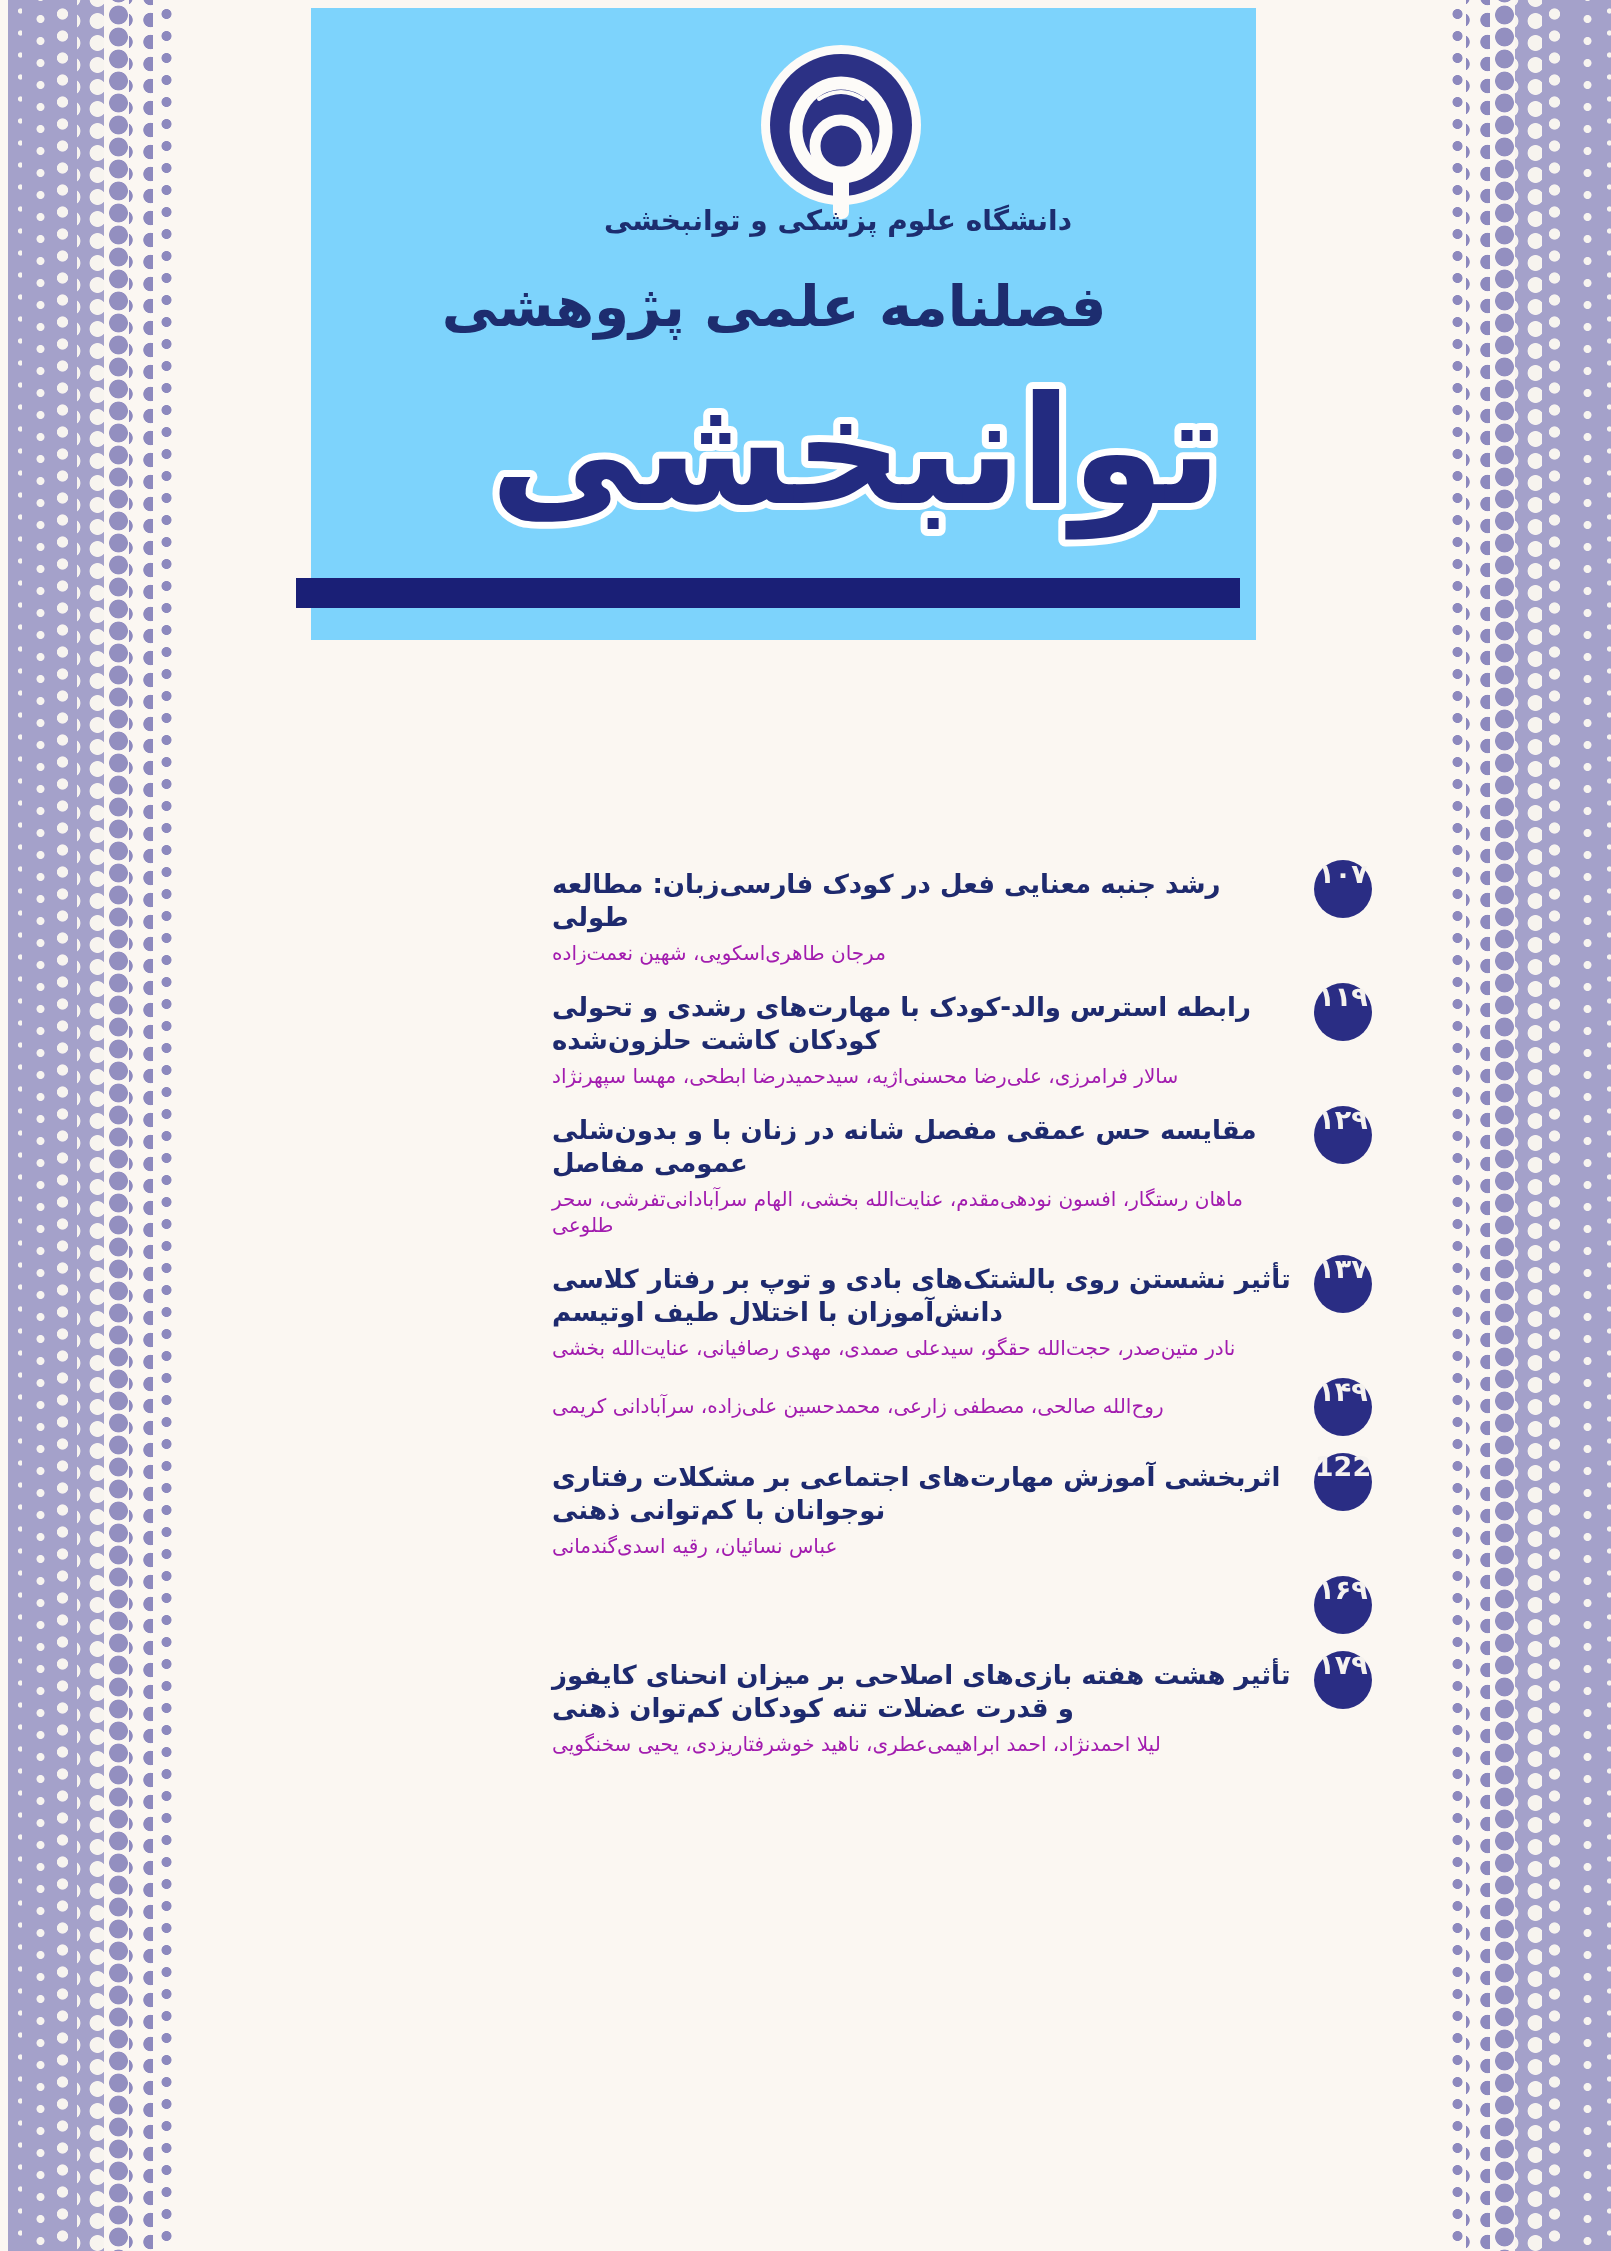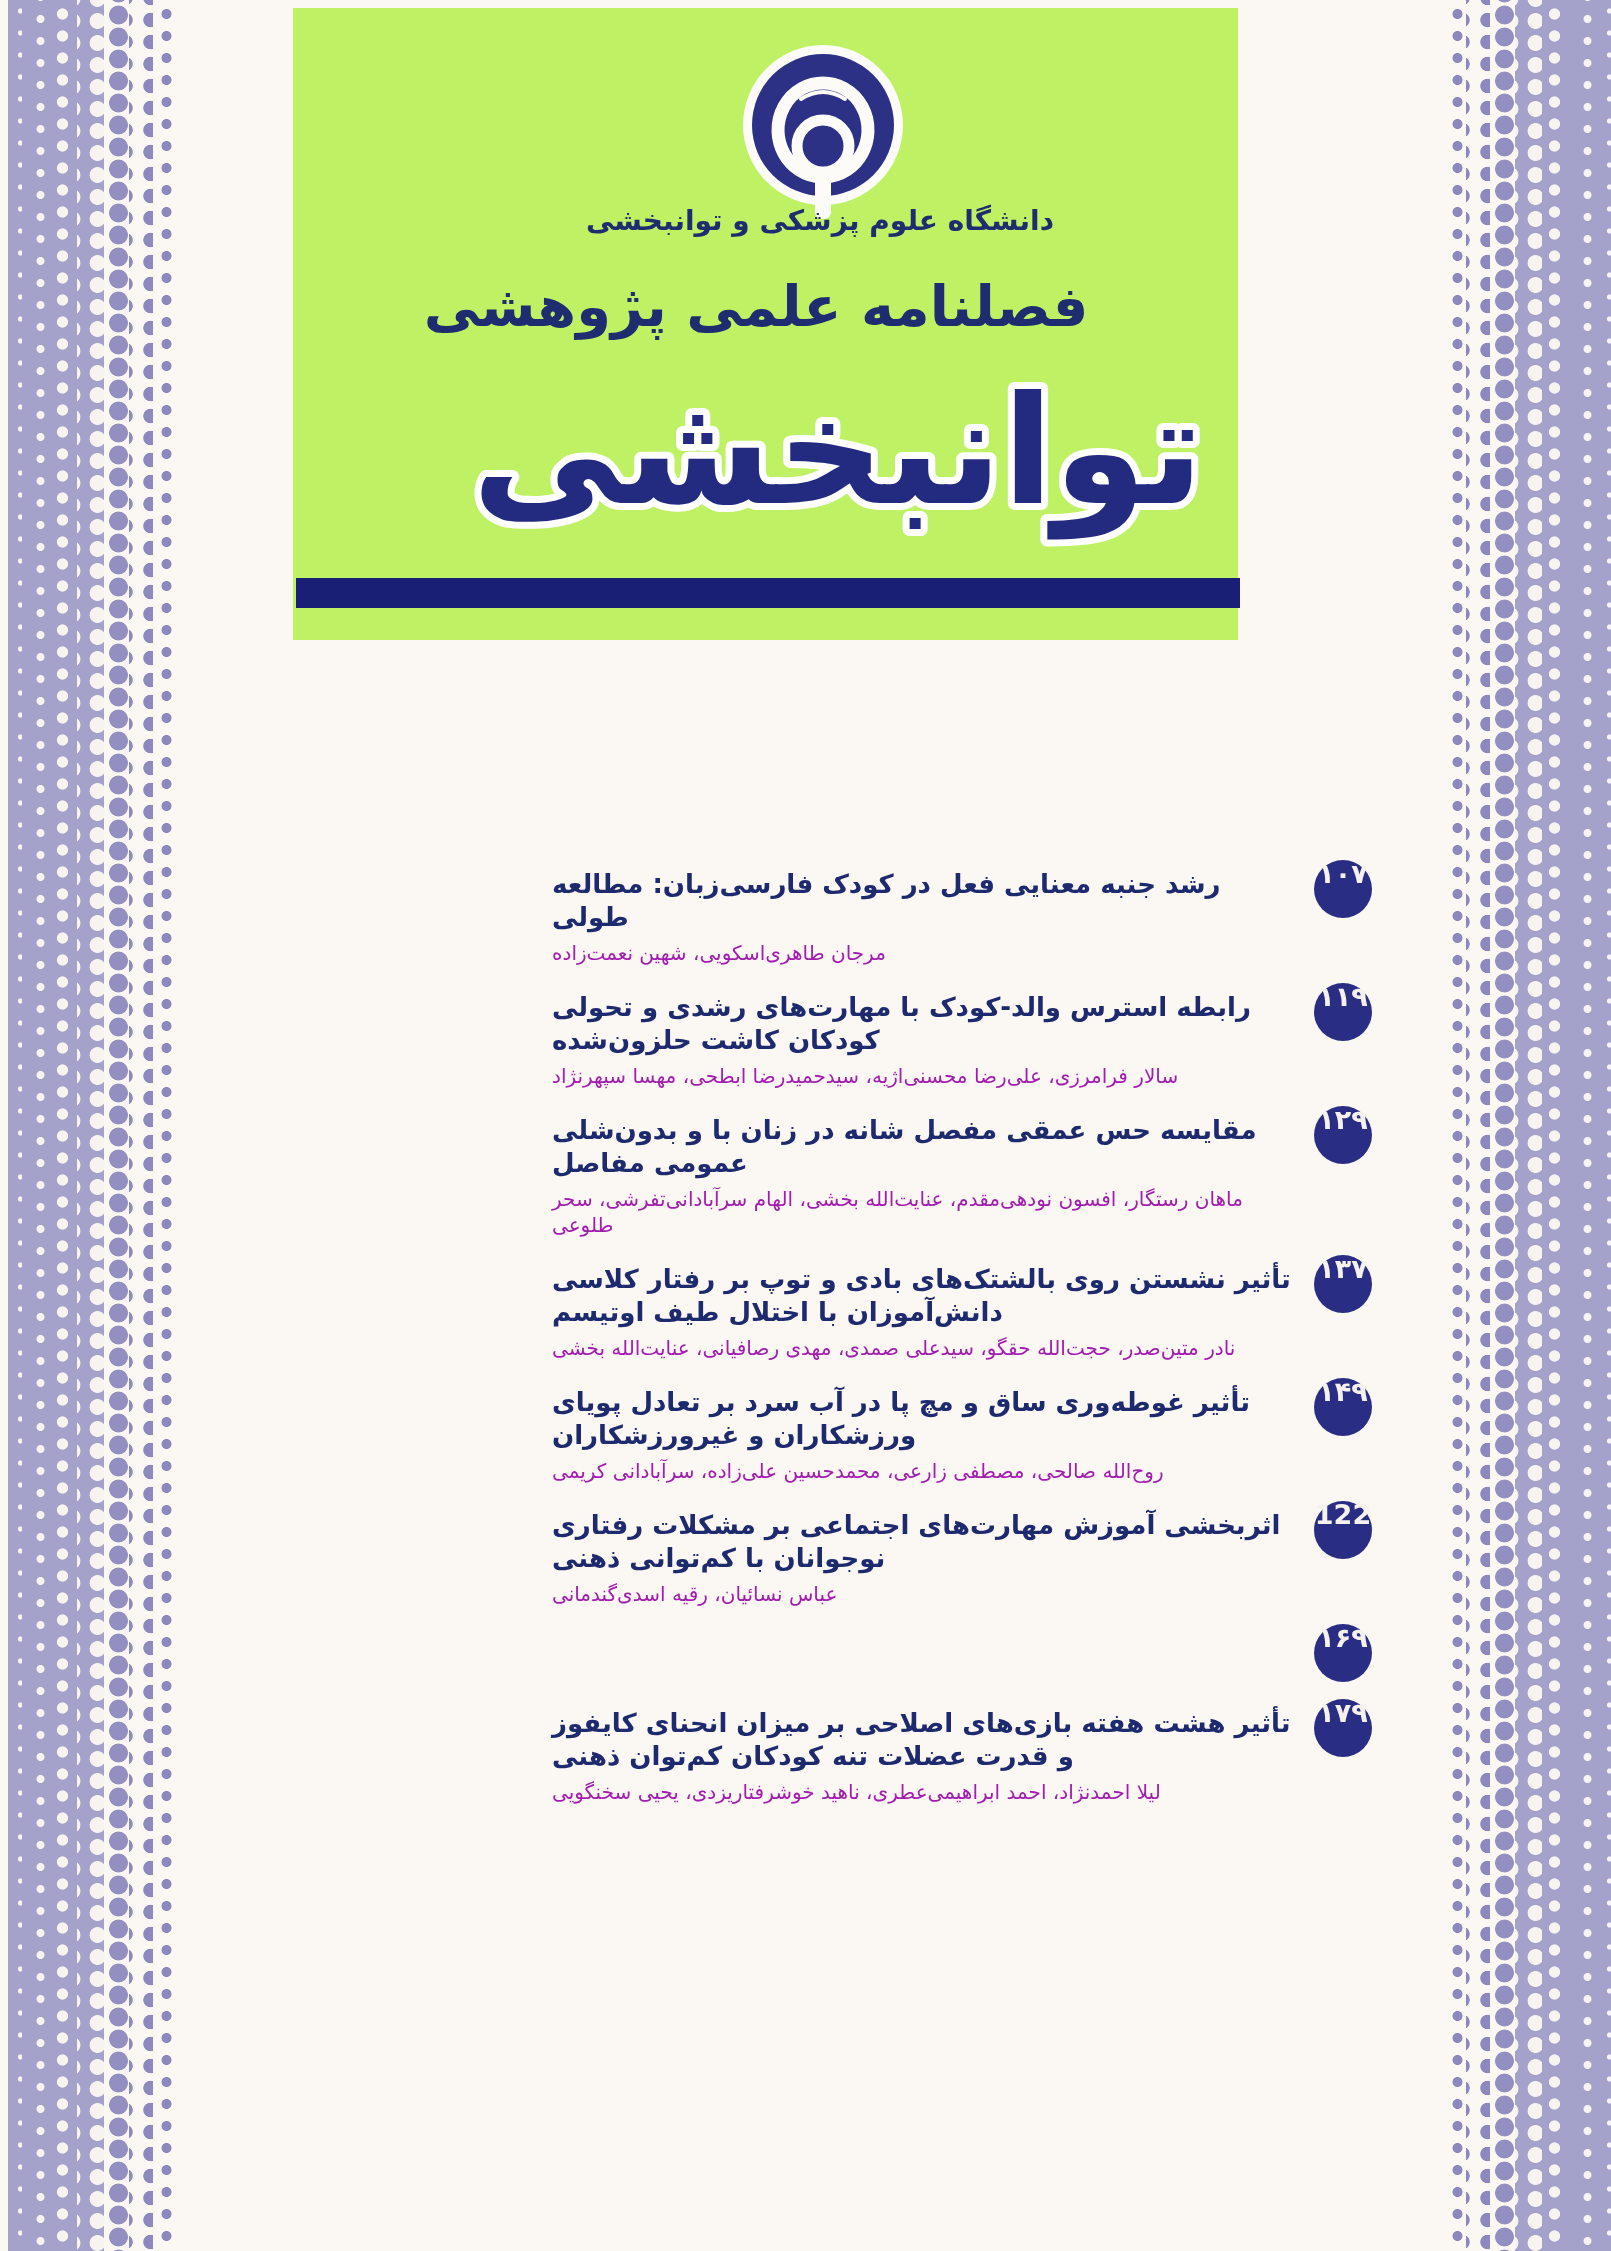--- a/index.html
+++ b/index.html
@@ -33,22 +33,22 @@
     background-image:radial-gradient(circle,#8d89be 0 6.8px,transparent 7.6px);
     background-size:25px 22px;background-position:9px 9px;}
   .s-dot3{width:22px;background-color:#fbf7f2;
     background-image:radial-gradient(circle,#8d89be 0 4.6px,transparent 5.4px);
     background-size:25px 22px;background-position:1px 3px;}
   .s-dot4{width:17px;background-color:#fbf7f2;
     background-image:radial-gradient(circle,#8d89be 0 2.6px,transparent 3.4px);
     background-size:25px 22px;background-position:8px 10px;}
   
   .header-box{
-    position:absolute;left:293px;top:8px;width:945px;height:632px;
-    background:#bef264;
+    position:absolute;left:311px;top:8px;width:945px;height:632px;
+    background:#7dd3fc;
   }
   .logo{position:absolute;left:448px;top:35px;width:164px;height:178px;}
   .university-name{
     position:absolute;left:527px;top:196px;transform:translateX(-50%);
     white-space:nowrap;direction:rtl;
     color:#1d2d6f;font-size:28px;font-weight:bold;
   }
   .journal-subtitle{
     position:absolute;left:463px;top:266px;transform:translateX(-50%);
     white-space:nowrap;direction:rtl;
@@ -162,21 +162,20 @@
       <div class="entry-title">تأثیر نشستن روی بالشتک‌های بادی و توپ بر رفتار کلاسی دانش‌آموزان با اختلال طیف اوتیسم</div>
       <div class="entry-authors">نادر متین‌صدر، حجت‌الله حقگو، سیدعلی صمدی، مهدی رصافیانی، عنایت‌الله بخشی</div>
     </div>
   </div>
 
   <div class="toc-entry">
     <div class="badge">
       <span class="badge-num">۱۴۹</span>
     </div>
     <div class="entry-text">
-      <div class="entry-title">تأثیر غوطه‌وری ساق و مچ پا در آب سرد بر تعادل پویای ورزشکاران و غیرورزشکاران</div>
       <div class="entry-authors">روح‌الله صالحی، مصطفی زارعی، محمدحسین علی‌زاده، سرآبادانی کریمی</div>
     </div>
   </div>
 
   <div class="toc-entry">
     <div class="badge">
       <span class="badge-num">122</span>
     </div>
     <div class="entry-text">
       <div class="entry-title">اثربخشی آموزش مهارت‌های اجتماعی بر مشکلات رفتاری نوجوانان با کم‌توانی ذهنی</div>

